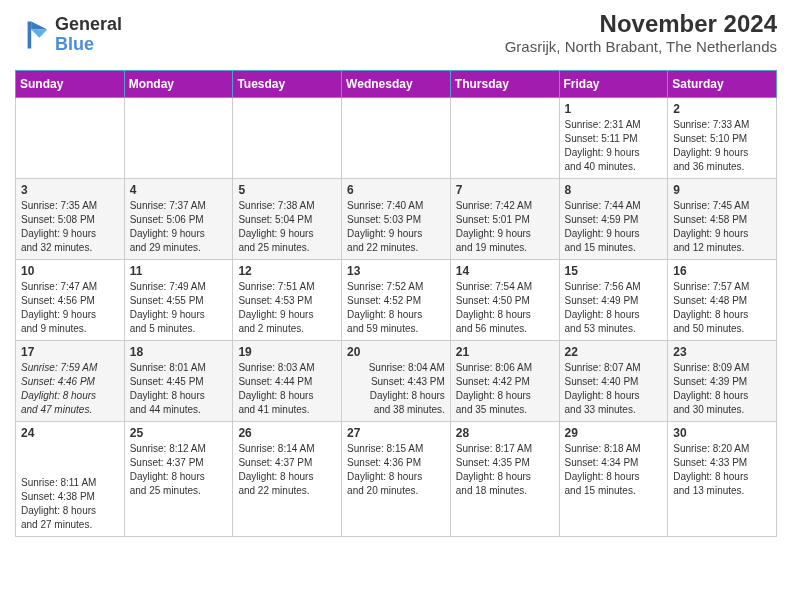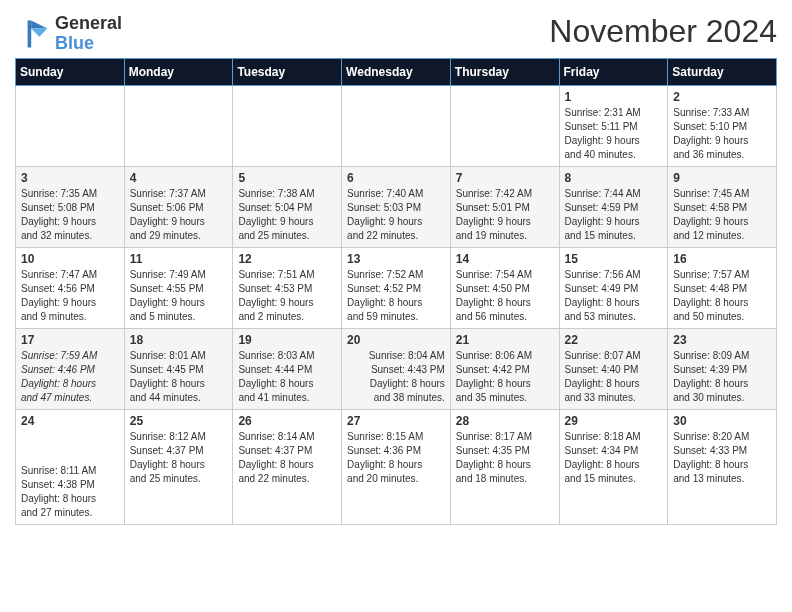--- a/index.html
+++ b/index.html
@@ -9,23 +9,23 @@
       width: 792px;
       min-height: 612px;
       overflow: hidden;
     }
     .page {
       width: 792px;
       padding: 10px 15px;
     }
     .header {
       display: flex;
-      align-items: center;
+      align-items: flex-end;
       justify-content: space-between;
-      margin-bottom: 4px;
+      margin-bottom: 15px;
     }
     .logo {
       display: flex;
       align-items: center;
       margin-top: 4px;
     }
     .logo-text {
       font-size: 18px;
       font-weight: bold;
       color: #333;
@@ -36,35 +36,35 @@
     }
     .logo-icon {
       width: 36px;
       height: 36px;
       margin-right: 4px;
     }
     .title-area {
       text-align: right;
     }
     .month-title {
-      font-size: 32px;
-      font-weight: normal;
+      font-size: 24px;
+      font-weight: bold;
       color: #333;
     }
     .location {
       font-size: 15px;
       color: #555;
     }
     table {
       width: 100%;
       border-collapse: collapse;
       table-layout: fixed;
     }
     thead tr th {
-      background: #0f172a;
+      background: #a21caf;
       color: #fff;
       font-size: 12px;
       font-weight: bold;
       padding: 6px 4px;
       text-align: left;
       border: 1px solid #5a9ad0;
     }
     tbody tr td {
       border: 1px solid #ccc;
       vertical-align: top;
@@ -105,20 +105,21 @@
         <polygon points="18,14 36,14 27,23" fill="#5ab0e8"></polygon>
         <rect x="14" y="5" width="4" height="30" fill="#3a7abf"></rect>
       </svg>
       <div class="logo-text">
         <div>General</div>
         <div><span>Blue</span></div>
       </div>
     </div>
     <div class="title-area">
       <div class="month-title">November 2024</div>
+      <div class="location">Grasrijk, North Brabant, The Netherlands</div>
     </div>
   </div>
 
   <table>
     <thead>
       <tr>
       <th>Sunday</th>
           <th>Monday</th>
           <th>Tuesday</th>
           <th>Wednesday</th>

